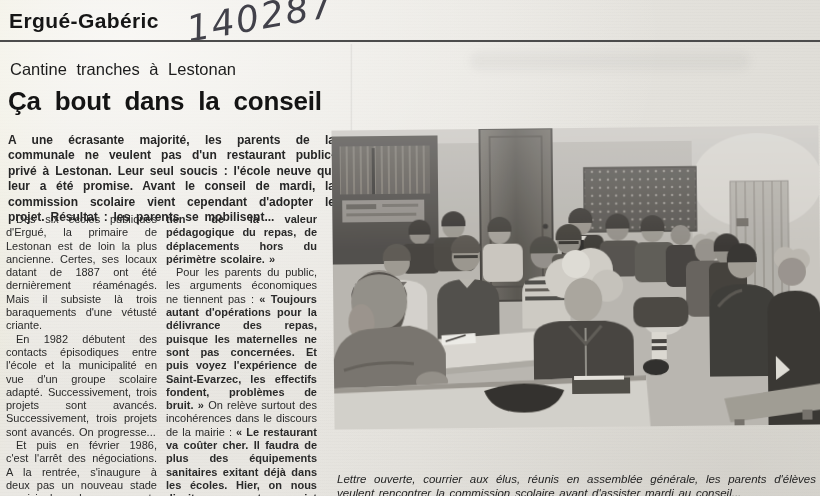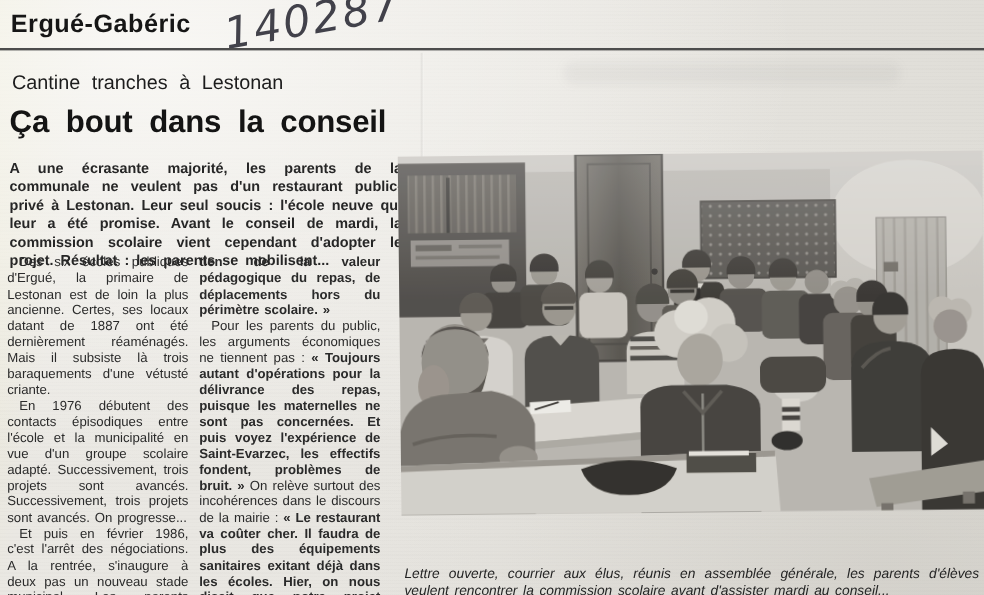--- a/index.html
+++ b/index.html
@@ -72,21 +72,21 @@
   <div class="masthead-rule"></div>
   <div class="bleed"></div>
 
   <div class="kicker">Cantine tranches à Lestonan</div>
   <div class="headline">Ça bout dans la conseil</div>
   <div class="lead">A une écrasante majorité, les parents de la communale ne veulent pas d'un restaurant public-privé à Lestonan. Leur seul soucis : l'école neuve qui leur a été promise. Avant le conseil de mardi, la commission scolaire vient cependant d'adopter le projet. Résultat : les parents se mobilisent...</div>
   <div class="crease"></div>
 
   <div class="col col1">
     <p>Des six écoles publiques d'Ergué, la primaire de Lestonan est de loin la plus ancienne. Certes, ses locaux datant de 1887 ont été dernièrement réaménagés. Mais il subsiste là trois baraquements d'une vétusté criante.</p>
-    <p>En 1976 débutent des contacts épisodiques entre l'école et la municipalité en vue d'un groupe scolaire adapté. Successivement, trois projets sont avancés. Successivement, trois projets sont avancés. On progresse...</p>
+    <p>En 1982 débutent des contacts épisodiques entre l'école et la municipalité en vue d'un groupe scolaire adapté. Successivement, trois projets sont avancés. Successivement, trois projets sont avancés. On progresse...</p>
     <p>Et puis en février 1986, c'est l'arrêt des négociations. A la rentrée, s'inaugure à deux pas un nouveau stade municipal. Les parents toussent un peu. Histoire de rappeler leur présence. Mais la quinte de toux tient carrément de la coqueluche quand Jean Le Reste annonce à la presse, en novembre, la construction d'un restaurant commun aux écoles publique et privée du quartier. De part et d'autre, on est catégorique : personne n'était demandeur...</p>
   </div>
 
   <div class="col col2">
     <p class="noindent b">tien de la valeur pédagogique du repas, de déplacements hors du périmètre scolaire. »</p>
     <p><span>Pour les parents du public, les arguments économiques ne tiennent pas : </span><span class="b">« Toujours autant d'opérations pour la délivrance des repas, puisque les maternelles ne sont pas concernées. Et puis voyez l'expérience de Saint-Evarzec, les effectifs fondent, problèmes de bruit. »</span><span> On relève surtout des incohérences dans le discours de la mairie : </span><span class="b">« Le restaurant va coûter cher. Il faudra de plus des équipements sanitaires exitant déjà dans les écoles. Hier, on nous disait que notre projet constituerait un gros investissement à échelonner par tranches. Aujourd'hui, le maire s'engage à construire tout de front. Et le groupe scolaire ! Et le restaurant ! Allez comprendre... »</span></p>
 
   </div>
 
   <svg class="photo" viewBox="0 0 487 299" xmlns="http://www.w3.org/2000/svg">

